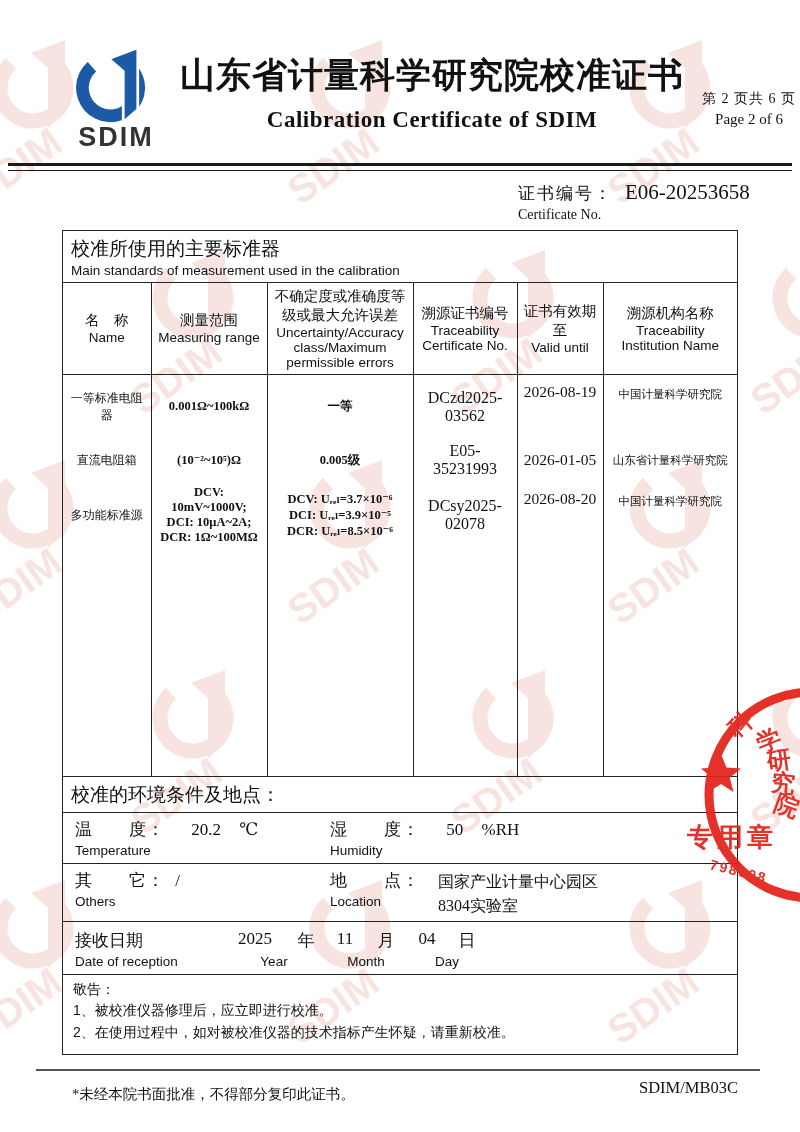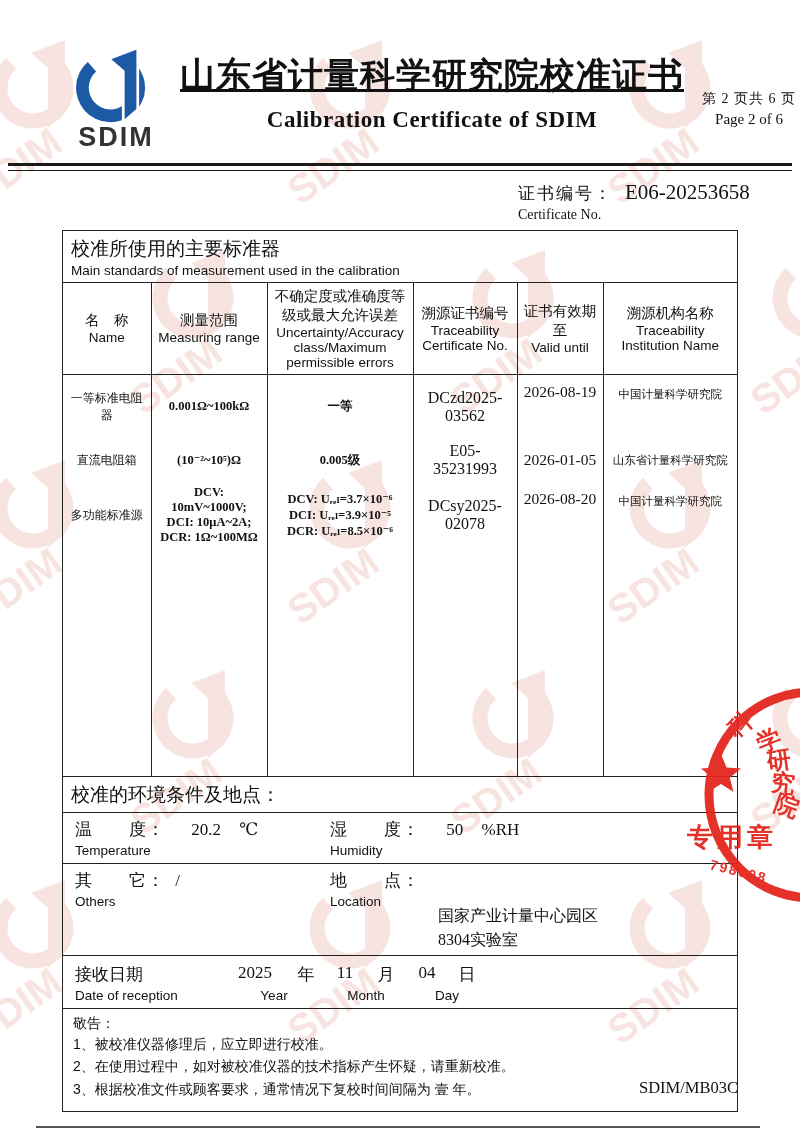--- a/index.html
+++ b/index.html
@@ -13,21 +13,21 @@
   
   #wm-layer { position:absolute; inset:0; z-index:0; pointer-events:none; }
   .wm { position:absolute; width:185px; height:210px; opacity:.55; }
   
   #content { position:relative; z-index:1; }
   .header { display:flex; padding:46px 28px 0 52px; }
   .logo-wrap { width:128px; flex:0 0 128px; text-align:center; }
   .logo-wrap .logo-text { font-family:"Liberation Sans",sans-serif; font-weight:bold;
     font-size:27px; letter-spacing:2px; color:#333; margin-top:-6px; }
   .title-wrap { flex:1; text-align:center; padding-top:6px; }
-  .title-cn { font-size:35px; font-weight:bold; letter-spacing:1px; white-space:nowrap;text-decoration:underline; }
+  .title-cn { font-size:35px; font-weight:bold; letter-spacing:1px; white-space:nowrap; }
   .title-en { font-size:23px; font-weight:bold; margin-top:8px; letter-spacing:.5px; }
   .pageinfo { flex:0 0 130px; padding-top:44px; text-align:center; }
   .pageinfo .cn { font-size:14px; letter-spacing:1px; }
   .pageinfo .en { font-size:15px; margin-top:3px; }
   .rule-wrap { margin-top:10px; }
   .rule-thick { height:3px; background:#1a1a1a; margin:0 8px; }
   .rule-thin  { height:1px; background:#1a1a1a; margin:4px 8px 0 8px; }
   .certno-row { margin:8px 0 2px 518px; line-height:1.25; }
   .certno-row .lbl { font-size:17px; letter-spacing:2px; }
   .certno-row .val { font-size:21px; margin-left:8px; }
@@ -57,21 +57,21 @@
   tr.filler td { height:228px; }
   
   .env-row { display:flex; padding:6px 0 4px 12px; }
   .env-cell { line-height:1.25; }
   .env-cell .l1 { font-size:17px; }
   .env-cell .l1 .lbl { letter-spacing:1px; }
   .env-cell .l1 .val { margin:0 14px 0 22px; }
   .env-cell .en { font-size:13.5px; font-family:"Liberation Sans",sans-serif; margin-top:2px; }
   .env-left { width:255px; flex:0 0 255px; }
   .loc-grid { display:flex; }
-  .loc-val { font-size:16px; white-space:pre-line; line-height:1.45; margin-left:18px;margin-top:34px; }
+  .loc-val { font-size:16px; white-space:pre-line; line-height:1.45; margin-left:18px; }
   
   .recep { display:grid; padding:7px 0 5px 12px;
     grid-template-columns:148px 64px 38px 40px 42px 40px 40px; }
   .recep span { font-size:17px; }
   .recep .en { font-size:13.5px; font-family:"Liberation Sans",sans-serif; margin-top:2px; }
   .recep .num { text-align:center; }
   
   .notice { padding:6px 10px 10px 10px; font-family:"Liberation Sans",sans-serif; }
   .notice .t { font-size:14px; }
   .notice .it { font-size:14px; line-height:1.62; }
@@ -388,21 +388,20 @@
           <span class="en num" style="grid-column:4/6">Month</span>
           <span class="en num" style="grid-column:6/8">Day</span>
         </div>
       </div>
 
       <div class="sec">
         <div class="notice">
           <div class="t">敬告：</div>
           <div class="it">1、被校准仪器修理后，应立即进行校准。</div>
           <div class="it">2、在使用过程中，如对被校准仪器的技术指标产生怀疑，请重新校准。</div>
-          <div class="it">3、根据校准文件或顾客要求，通常情况下复校时间间隔为 壹 年。</div>
         </div>
       </div>
     </div>
 
     <div class="bottom-rule"></div>
     <div class="footnotes">
       <div>*未经本院书面批准，不得部分复印此证书。</div>
 
     </div>
     <div class="doccode">SDIM/MB03C</div>

